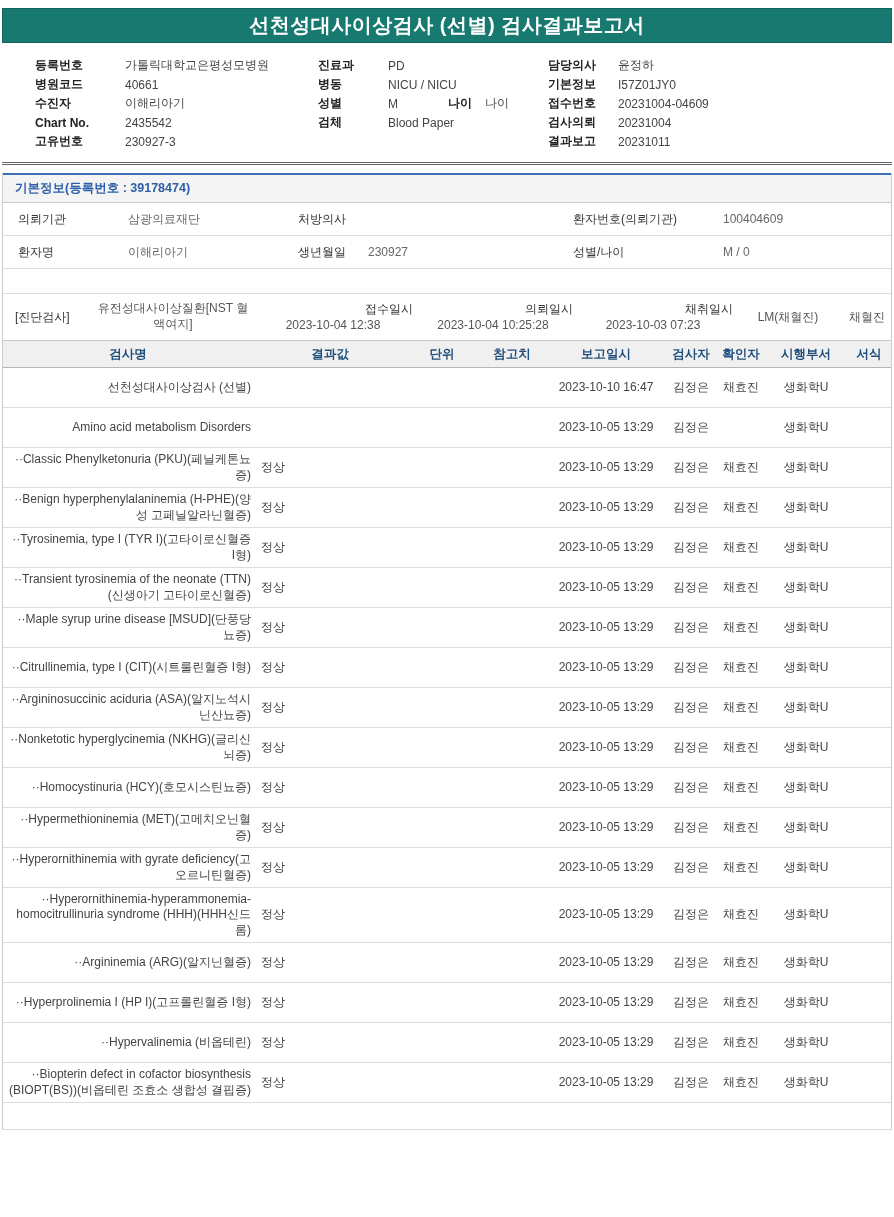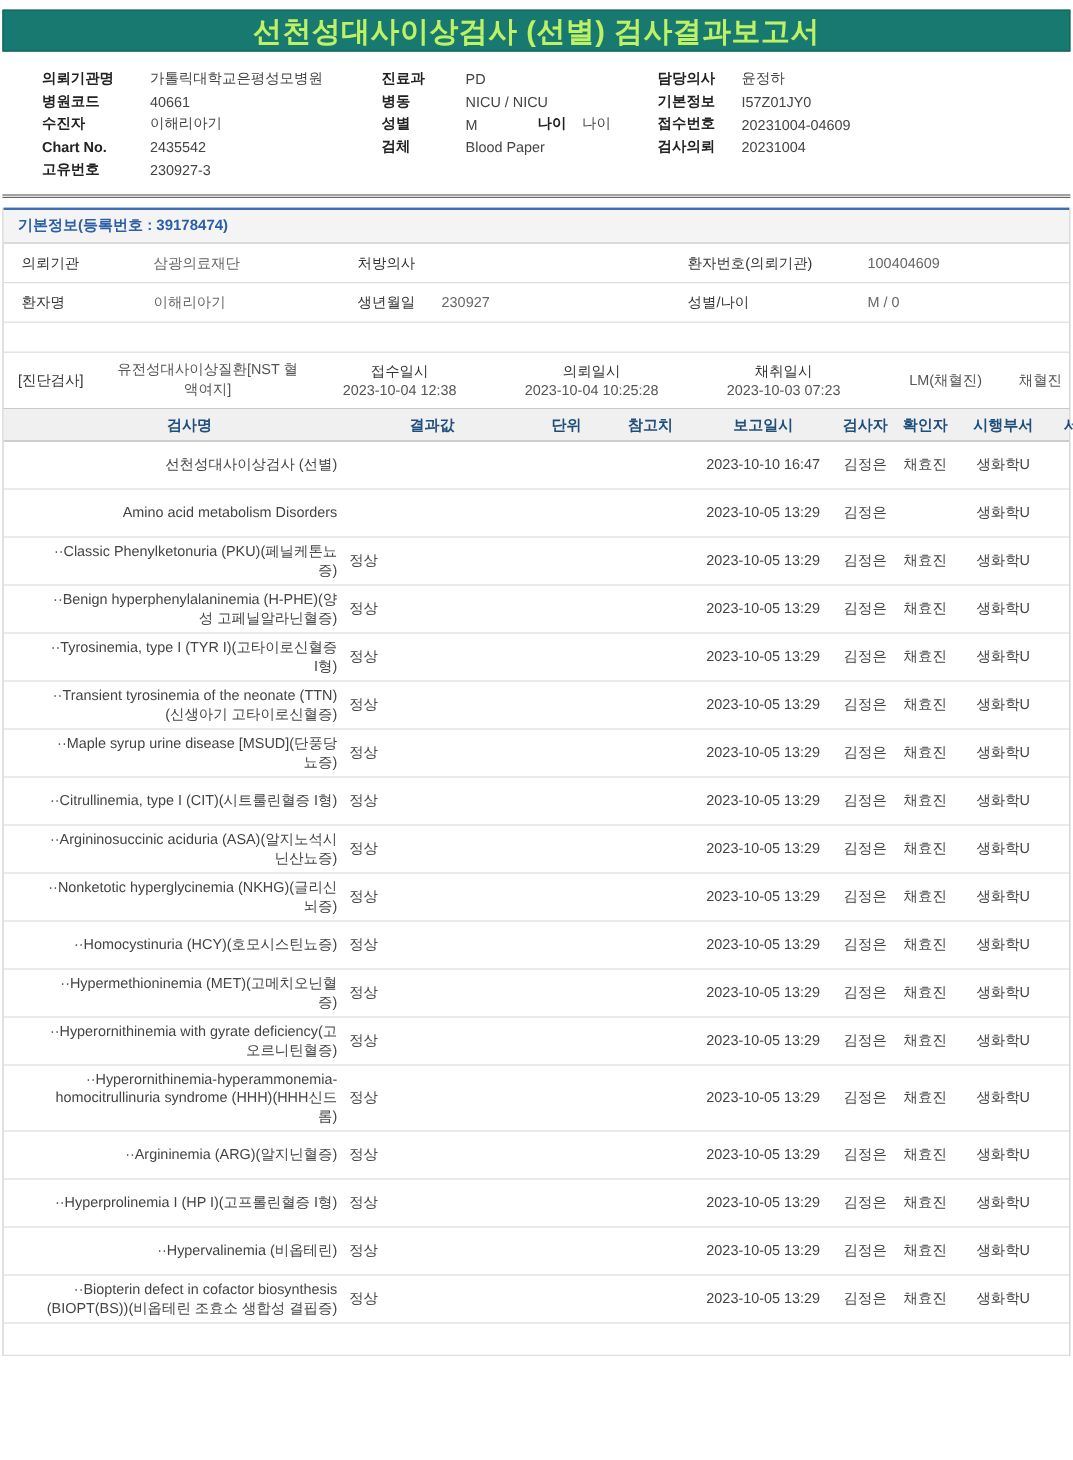--- a/index.html
+++ b/index.html
@@ -10,21 +10,21 @@
     font-size: 12px; color: #444;
   }
 
   
   .banner {
     margin: 8px 2px 0 2px; height: 35px;
     background: #17796F; border: 1px solid #11655d;
     display: flex; align-items: center; justify-content: center;
   }
   .banner .title {
-    color: #bef264; font-weight: bold; font-size: 24px; letter-spacing: 0.5px;
+    color: #ffffff; font-weight: bold; font-size: 20px; letter-spacing: 0.5px;
   }
 
   
   .patient-panel { display: flex; padding: 13px 0 9px 0; }
   .ph-col1 { margin-left: 35px; width: 283px; }
   .ph-col2 { width: 230px; }
   .ph-col3 { flex: 1; }
   .ph-row { display: flex; height: 19px; align-items: center; }
   .ph-label { font-weight: bold; color: #222; flex: 0 0 auto; }
   .ph-col1 .ph-label { width: 90px; }
@@ -52,28 +52,28 @@
   .bi-label { color: #333; }
   .bi-value { color: #666; }
 
   .spacer-row { height: 25px; border-bottom: 1px solid #ddd; }
 
   
   .diag { display: flex; align-items: center; min-height: 47px; border-bottom: 1px solid #c9c9c9; }
   .diag-tag { width: 90px; padding-left: 12px; color: #333; }
   .diag-name { width: 160px; text-align: center; color: #555; line-height: 1.3; }
   .diag-time { text-align: center; line-height: 1.35; }
-  .diag-time .t-label { color: #333; }
+  .diag-time .t-label { color: #333; text-align: right; }
   .diag-time .t-value { color: #555; }
   .dt1, .dt2 { width: 160px; }
   .diag-collector { width: 110px; text-align: center; color: #555; }
   .diag-nurse { flex: 1; text-align: center; color: #555; }
 
   
-  .rt-grid { display: grid; grid-template-columns: 250px 154px 70px 70px 118px 52px 48px 82px 44px; padding-left: 30px; }
+  .rt-grid { display: grid; grid-template-columns: 250px 154px 70px 70px 118px 52px 48px 82px 44px; }
   .rt-head {
     background: #f0f0f0; border-bottom: 1px solid #b5b5b5;
     min-height: 27px; align-items: center;
   }
   .rt-head .h { text-align: center; color: #1f4e7c; font-weight: bold; font-size: 12.5px; }
   .r-row { min-height: 40px; align-items: center; border-bottom: 1px solid #ddd; }
   .r-row .c { text-align: center; color: #444; line-height: 1.28; }
   .r-row .c.name { text-align: right; padding: 4px 2px 4px 3px; white-space: pre-wrap; }
   .r-row .c.result { text-align: left; padding-left: 8px; }
   .empty-row { height: 27px; border-bottom: 1px solid #ddd; }
@@ -82,21 +82,21 @@
 <body>
 
 <div class="banner">
   <div class="title">선천성대사이상검사 (선별) 검사결과보고서</div>
 </div>
 
 <div class="patient-panel">
   <div class="ph-col1">
 
       <div class="ph-row">
-        <span class="ph-label">의뢰기관명</span>
+        <span class="ph-label">등록번호</span>
         <span class="ph-value">가톨릭대학교은평성모병원</span>
       </div>
 
       <div class="ph-row">
         <span class="ph-label">병원코드</span>
         <span class="ph-value">40661</span>
       </div>
 
       <div class="ph-row">
         <span class="ph-label">수진자</span>
@@ -160,20 +160,24 @@
       <div class="ph-row">
         <span class="ph-label">접수번호</span>
         <span class="ph-value">20231004-04609</span>
       </div>
 
       <div class="ph-row">
         <span class="ph-label">검사의뢰</span>
         <span class="ph-value">20231004</span>
       </div>
 
+      <div class="ph-row">
+        <span class="ph-label">결과보고</span>
+        <span class="ph-value">20231011</span>
+      </div>
 
   </div>
 </div>
 
 <div class="double-rule"></div>
 
 <div class="content">
 
   <div class="bi-bar">기본정보(등록번호 : 39178474)</div>
 

